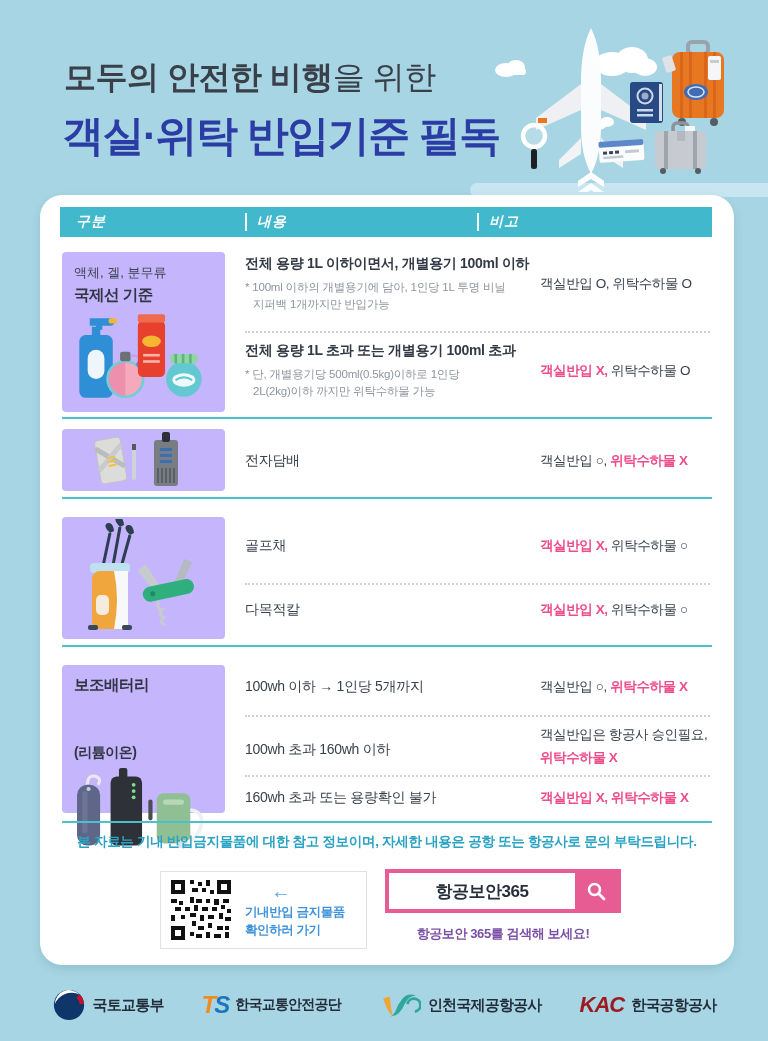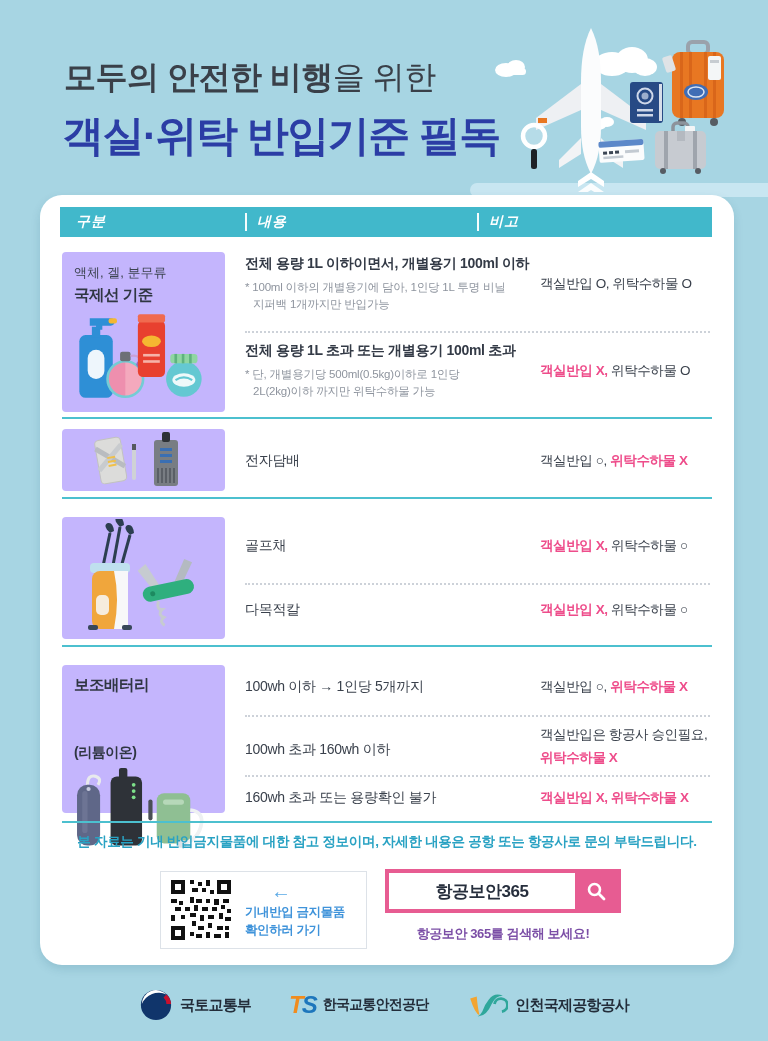--- a/index.html
+++ b/index.html
@@ -417,15 +417,19 @@
       <span class="org-label" style="font-size:14px;">한국교통안전공단</span>
     </div>
     <div class="org">
       <svg width="42" height="28" viewBox="0 0 44 30">
         <path d="M4,8 Q9,24 14,26 Q12,18 11,6 Z" fill="#f2a531"></path>
         <path d="M12,27 Q21,28 27,14 Q31,5 39,5 Q30,1 24,9 Q19,15 17,22 Q15,26 12,27 Z" fill="#2fa79b"></path>
         <path d="M30,14 a7,7 0 1 1 8,8" stroke="#2fa79b" stroke-width="3" fill="none"></path>
       </svg>
       <span class="org-label">인천국제공항공사</span>
     </div>
+    <div class="org">
+      <span class="kac-mark">KAC</span>
+      <span class="org-label">한국공항공사</span>
+    </div>
   </div>
 
 </div>
 
 </body></html>

